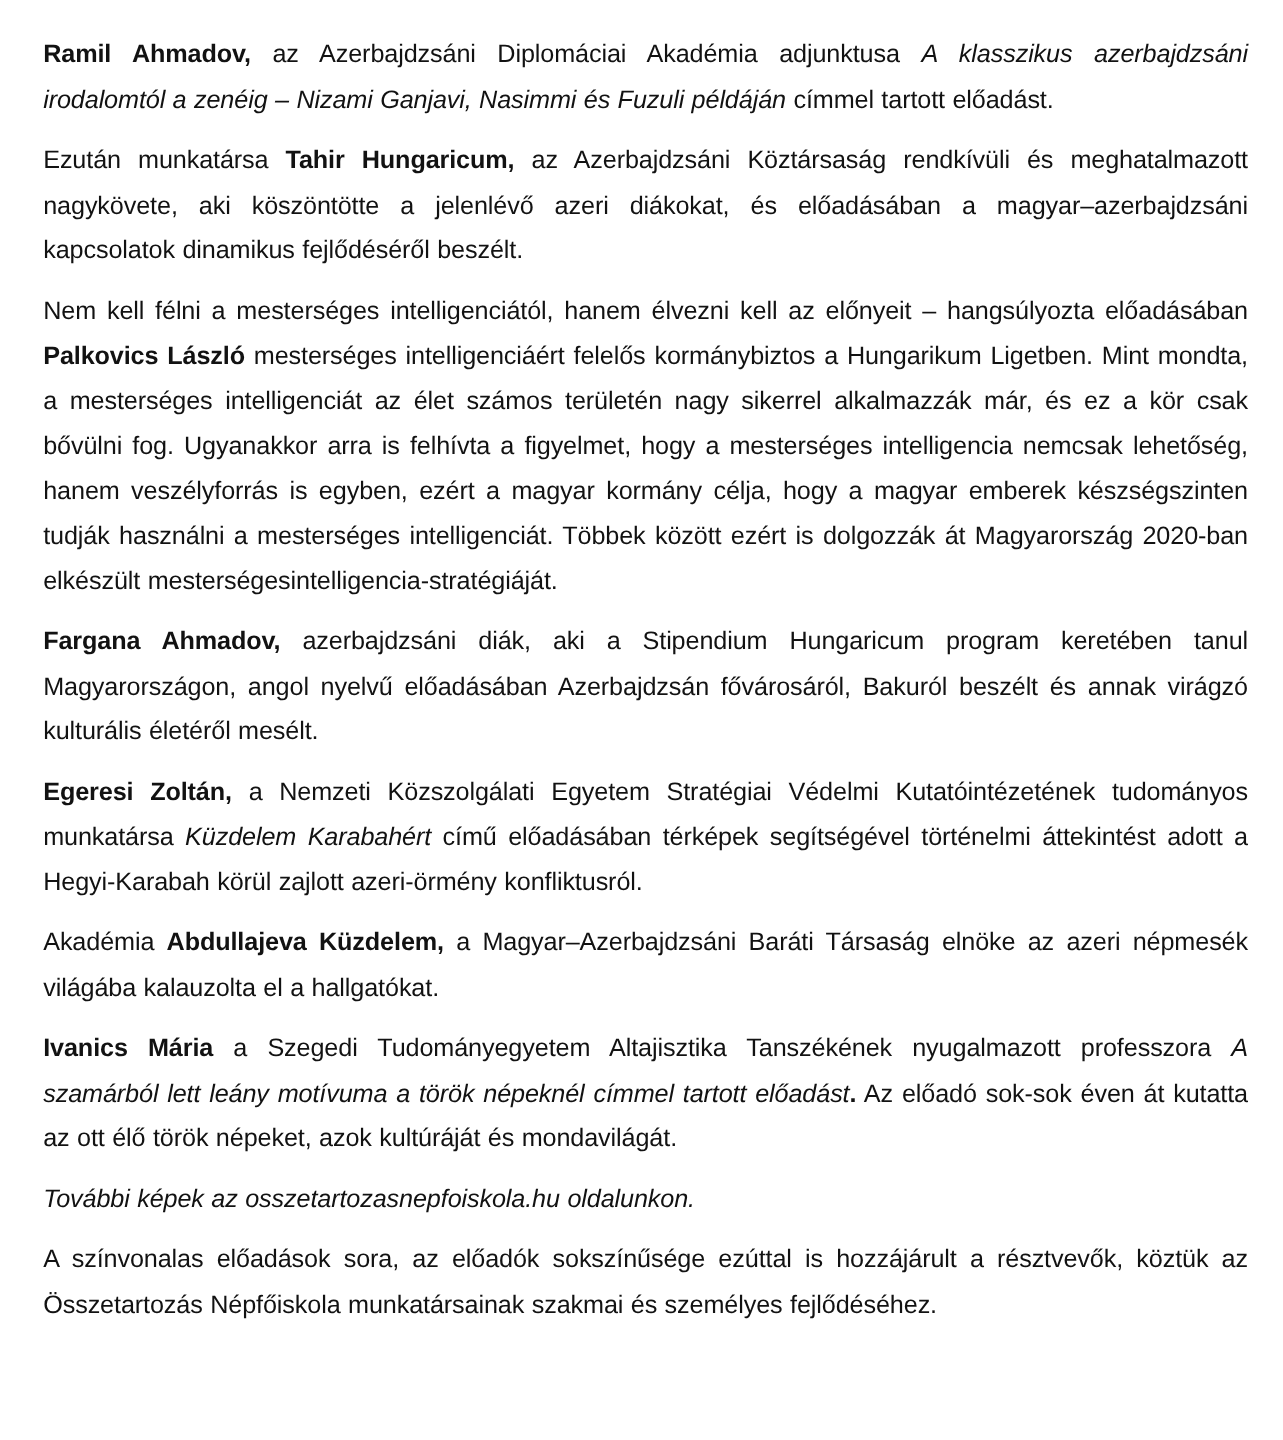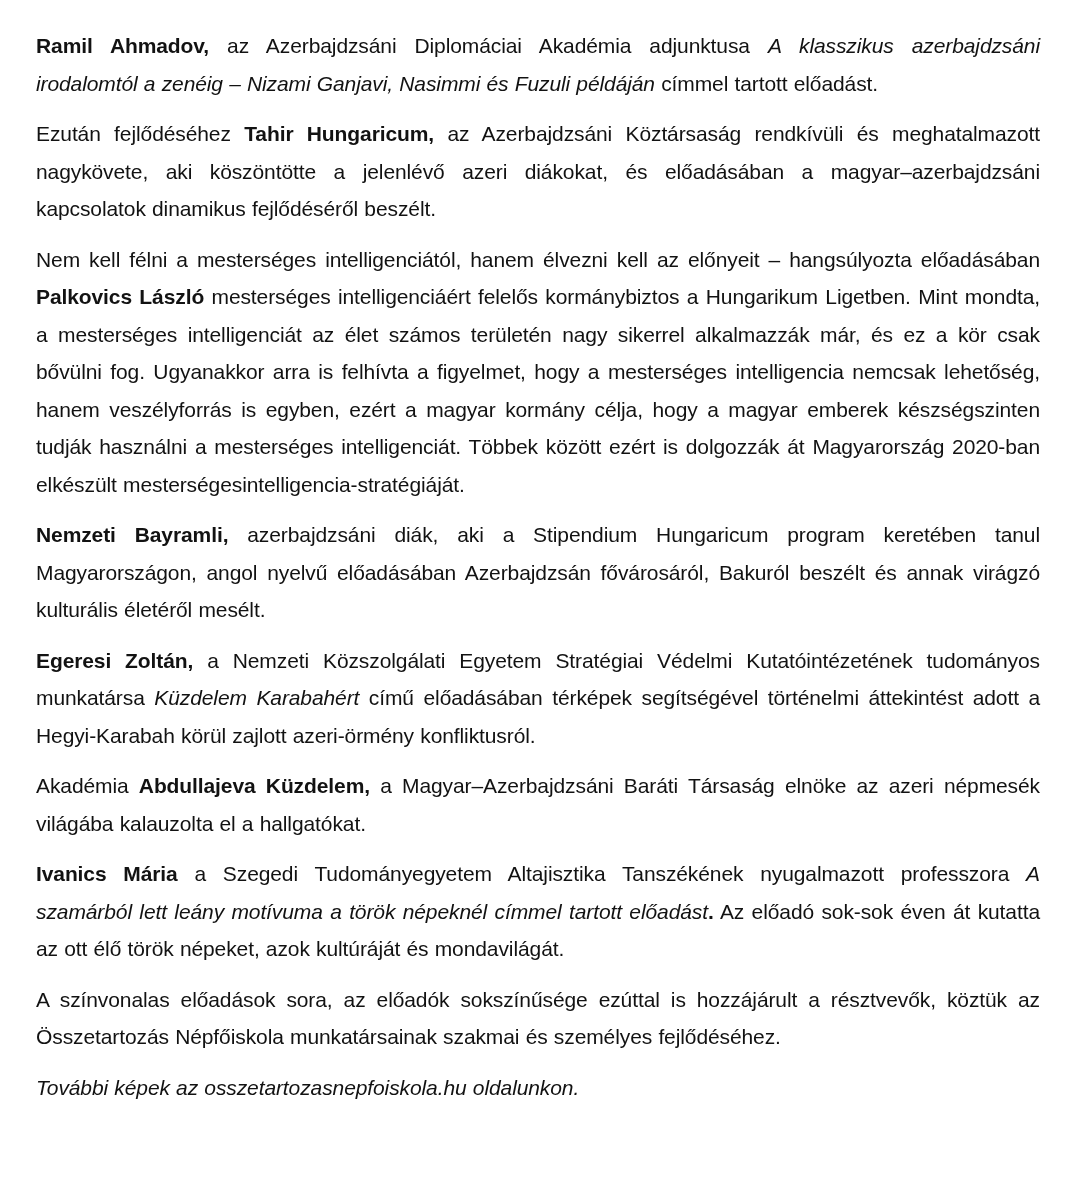--- a/index.html
+++ b/index.html
@@ -39,22 +39,22 @@
   .run { font-weight: normal; font-style: normal; }
   .run.bold { font-weight: bold; }
   .run.italic { font-style: italic; }
 </style>
 </head>
 <body>
 
 <main class="page">
   <div class="doc-body">
       <p class="para"><span class="run bold">Ramil Ahmadov,</span><span class="run normal"> az Azerbajdzsáni Diplomáciai Akadémia adjunktusa </span><span class="run italic">A klasszikus azerbajdzsáni irodalomtól a zenéig – Nizami Ganjavi, Nasimmi és Fuzuli példáján</span><span class="run normal"> címmel tartott előadást.</span></p>
-      <p class="para"><span class="run normal">Ezután fejlődéséhez </span><span class="run bold">Tahir Hungaricum,</span><span class="run normal"> az Azerbajdzsáni Köztársaság rendkívüli és meghatalmazott nagykövete, aki köszöntötte a jelenlévő azeri diákokat, és előadásában a magyar–azerbajdzsáni kapcsolatok dinamikus fejlődéséről beszélt.</span></p>
+      <p class="para"><span class="run normal">Ezután munkatársa </span><span class="run bold">Tahir Hungaricum,</span><span class="run normal"> az Azerbajdzsáni Köztársaság rendkívüli és meghatalmazott nagykövete, aki köszöntötte a jelenlévő azeri diákokat, és előadásában a magyar–azerbajdzsáni kapcsolatok dinamikus fejlődéséről beszélt.</span></p>
       <p class="para"><span class="run normal">Nem kell félni a mesterséges intelligenciától, hanem élvezni kell az előnyeit – hangsúlyozta előadásában </span><span class="run bold">Palkovics László</span><span class="run normal"> mesterséges intelligenciáért felelős kormánybiztos a Hungarikum Ligetben. Mint mondta, a mesterséges intelligenciát az élet számos területén nagy sikerrel alkalmazzák már, és ez a kör csak bővülni fog. Ugyanakkor arra is felhívta a figyelmet, hogy a mesterséges intelligencia nemcsak lehetőség, hanem veszélyforrás is egyben, ezért a magyar kormány célja, hogy a magyar emberek készségszinten tudják használni a mesterséges intelligenciát. Többek között ezért is dolgozzák át Magyarország 2020-ban elkészült mesterségesintelligencia-stratégiáját.</span></p>
-      <p class="para"><span class="run bold">Nemzeti Bayramli,</span><span class="run normal"> azerbajdzsáni diák, aki a Stipendium Hungaricum program keretében tanul Magyarországon, angol nyelvű előadásában Azerbajdzsán fővárosáról, Bakuról beszélt és annak virágzó kulturális életéről mesélt.</span></p>
+      <p class="para"><span class="run bold">Fargana Ahmadov,</span><span class="run normal"> azerbajdzsáni diák, aki a Stipendium Hungaricum program keretében tanul Magyarországon, angol nyelvű előadásában Azerbajdzsán fővárosáról, Bakuról beszélt és annak virágzó kulturális életéről mesélt.</span></p>
       <p class="para"><span class="run bold">Egeresi Zoltán,</span><span class="run normal"> a Nemzeti Közszolgálati Egyetem Stratégiai Védelmi Kutatóintézetének tudományos munkatársa </span><span class="run italic">Küzdelem Karabahért</span><span class="run normal"> című előadásában térképek segítségével történelmi áttekintést adott a Hegyi-Karabah körül zajlott azeri-örmény konfliktusról.</span></p>
       <p class="para"><span class="run normal">Akadémia </span><span class="run bold">Abdullajeva Küzdelem,</span><span class="run normal"> a Magyar–Azerbajdzsáni Baráti Társaság elnöke az azeri népmesék világába kalauzolta el a hallgatókat.</span></p>
       <p class="para"><span class="run bold">Ivanics Mária</span><span class="run normal"> a Szegedi Tudományegyetem Altajisztika Tanszékének nyugalmazott professzora </span><span class="run italic">A szamárból lett leány motívuma a török népeknél címmel tartott előadást</span><span class="run bold">.</span><span class="run normal"> Az előadó sok-sok éven át kutatta az ott élő török népeket, azok kultúráját és mondavilágát.</span></p>
+      <p class="para"><span class="run italic">További képek az osszetartozasnepfoiskola.hu oldalunkon.</span></p>
       <p class="para"><span class="run normal">A színvonalas előadások sora, az előadók sokszínűsége ezúttal is hozzájárult a résztvevők, köztük az Összetartozás Népfőiskola munkatársainak szakmai és személyes fejlődéséhez.</span></p>
-      <p class="para"><span class="run italic">További képek az osszetartozasnepfoiskola.hu oldalunkon.</span></p>
     </div>
 </main>
 
 </body></html>

